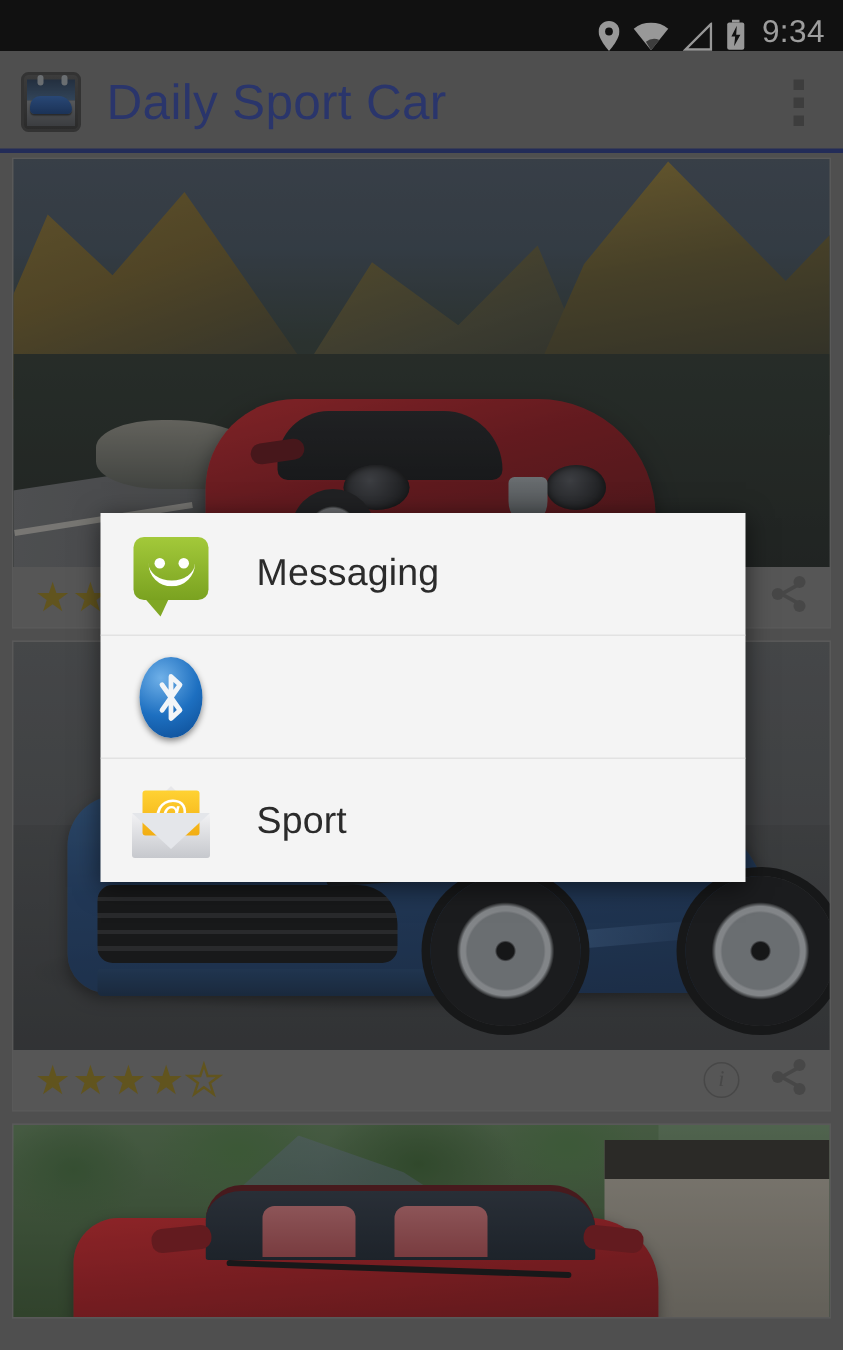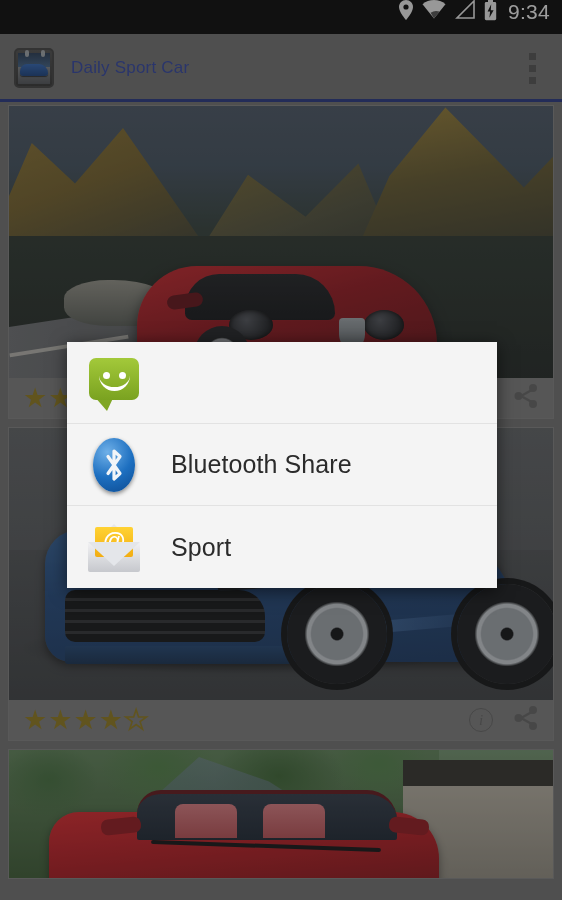--- a/index.html
+++ b/index.html
@@ -7,21 +7,21 @@
   body {
     font-family:"Liberation Sans", sans-serif;
     background:#6b6b6b;
     overflow:hidden;
     position:relative;
   }
 
   
   .status-bar{
     position:absolute; top:0; left:0; width:562px; height:34px;
-    background:#000; display:flex; align-items:flex-start;
+    background:#000; display:flex; align-items:flex-end;
     justify-content:flex-end; padding-right:12px; gap:9px;
   }
   .sb-ico{ display:flex; align-items:center; }
   .sb-time{
     color:#f2f2f2; font-size:21px; letter-spacing:.3px;
     font-family:"Liberation Sans", sans-serif; margin-left:2px;
   }
 
   
   .action-bar{
@@ -52,21 +52,21 @@
     border-radius:7px 9px 3px 3px;
     box-shadow:0 1px 1px rgba(0,0,0,.6);
   }
   .app-icon .ring{
     position:absolute; top:0; width:4px; height:7px; border-radius:2px;
     background:#9aa0a6;
   }
   .app-icon .ring.l{ left:9px; }
   .app-icon .ring.r{ left:25px; }
   .app-title{
-    margin-left:17px; color:#2b3f9c; font-size:17px;
+    margin-left:17px; color:#2b3f9c; font-size:33px;
     font-weight:400; letter-spacing:.2px;
   }
   .overflow{
     margin-left:auto; margin-right:17px; width:26px; height:48px;
     display:flex; flex-direction:column; align-items:center;
     justify-content:center; gap:5px;
   }
   .overflow i{ width:7px; height:7px; background:#4d4d4d; display:block; }
 
   
@@ -496,30 +496,30 @@
 <div class="dialog">
 
   <div class="d-row">
     <div class="d-ic ic-msg">
       <div class="tail"></div>
       <div class="bub"></div>
       <div class="eye l"></div>
         <div class="eye r"></div>
       <div class="smile"></div>
     </div>
+    <div class="d-label">Messaging</div>
   </div>
 
   <div class="d-row">
     <div class="d-ic ic-bt">
       <div class="disc"></div>
       <svg width="24" height="36" viewBox="0 0 24 36">
         <path d="M6 9.5 18 26.5 12 32V4l6 5.5L6 26.5" fill="none" stroke="#f2f5f8" stroke-width="3.2" stroke-linejoin="round" stroke-linecap="round"></path>
       </svg>
     </div>
-    <div class="d-label">Bluetooth Share</div>
   </div>
 
   <div class="d-row">
     <div class="d-ic ic-mail">
       <div class="flapback"></div>
       <div class="back"></div>
       <div class="card-y"></div>
       <div class="at">@</div>
       <div class="flap"></div>
     </div>

